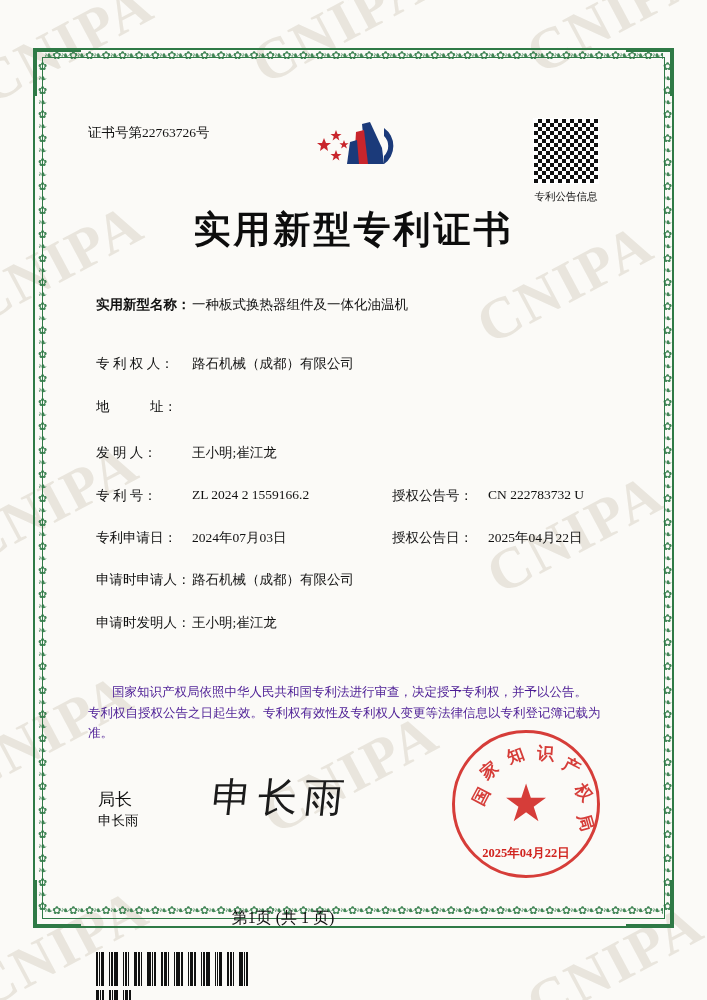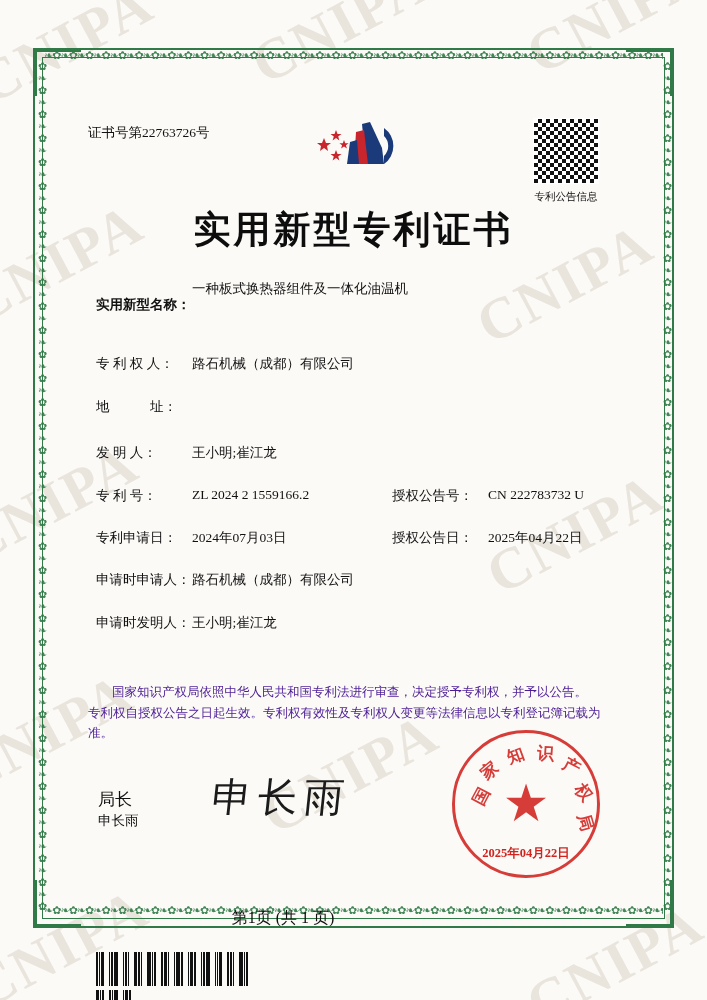--- a/index.html
+++ b/index.html
@@ -299,21 +299,21 @@
       </g>
     </svg>
   </div>
 
   <div class="qr-box"></div>
   <div class="qr-label">专利公告信息</div>
 
   <div class="main-title">实用新型专利证书</div>
 
   <div class="field" style="left:96px; top:296px;font-weight:bold;">实用新型名称：</div>
-  <div class="field" style="left:192px; top:280px;">一种板式换热器组件及一体化油温机</div>
+  <div class="field" style="left:192px; top:296px;">一种板式换热器组件及一体化油温机</div>
 
   <div class="field" style="left:96px; top:355px;">专 利 权 人：</div>
   <div class="field" style="left:192px; top:355px;">路石机械（成都）有限公司</div>
 
   <div class="field" style="left:96px; top:398px;">地　　　址：</div>
 
   <div class="field" style="left:96px; top:444px;">发 明 人：</div>
   <div class="field" style="left:192px; top:444px;">王小明;崔江龙</div>
 
   <div class="field" style="left:96px; top:487px;">专 利 号：</div>

